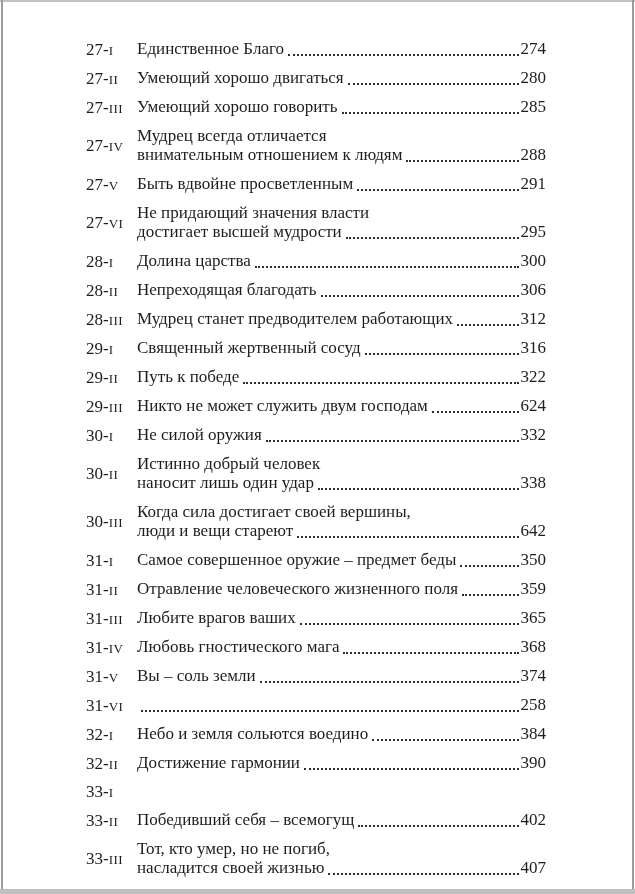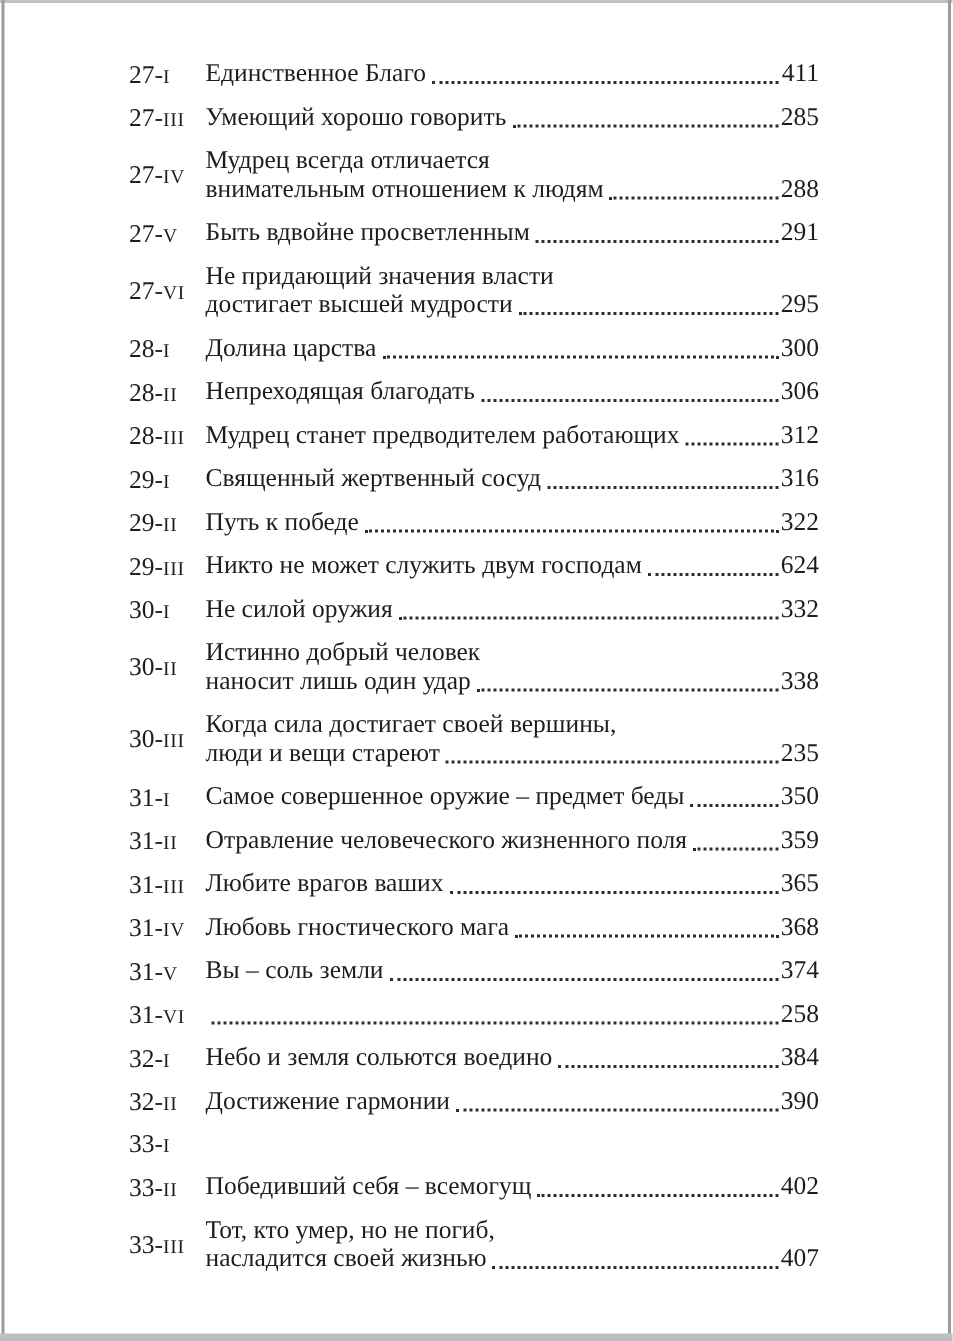--- a/index.html
+++ b/index.html
@@ -62,25 +62,35 @@
 <div class="edge edge-right"></div>
 <div class="edge edge-bottom"></div>
 
 <div class="toc" id="toc">
   <div class="entry">
     <span class="num"><span class="ch">27-</span><span class="rom">I</span></span>
     <span class="content">
         <div class="lastline">
           <span class="ltext">Единственное Благо</span>
           <span class="leader"></span>
-          <span class="page">411</span>
-        </div>
-      </span>
-  </div>
-
+          <span class="page">274</span>
+        </div>
+      </span>
+  </div>
+
+  <div class="entry">
+    <span class="num"><span class="ch">27-</span><span class="rom">II</span></span>
+    <span class="content">
+        <div class="lastline">
+          <span class="ltext">Умеющий хорошо двигаться</span>
+          <span class="leader"></span>
+          <span class="page">280</span>
+        </div>
+      </span>
+  </div>
 
   <div class="entry">
     <span class="num"><span class="ch">27-</span><span class="rom">III</span></span>
     <span class="content">
         <div class="lastline">
           <span class="ltext">Умеющий хорошо говорить</span>
           <span class="leader"></span>
           <span class="page">285</span>
         </div>
       </span>
@@ -210,21 +220,21 @@
       </span>
   </div>
 
   <div class="entry">
     <span class="num"><span class="ch">30-</span><span class="rom">III</span></span>
     <span class="content">
         <div class="line">Когда сила достигает своей вершины,</div>
         <div class="lastline">
           <span class="ltext">люди и вещи стареют</span>
           <span class="leader"></span>
-          <span class="page">235</span>
+          <span class="page">642</span>
         </div>
       </span>
   </div>
 
   <div class="entry">
     <span class="num"><span class="ch">31-</span><span class="rom">I</span></span>
     <span class="content">
         <div class="lastline">
           <span class="ltext">Самое совершенное оружие – предмет беды</span>
           <span class="leader"></span>

